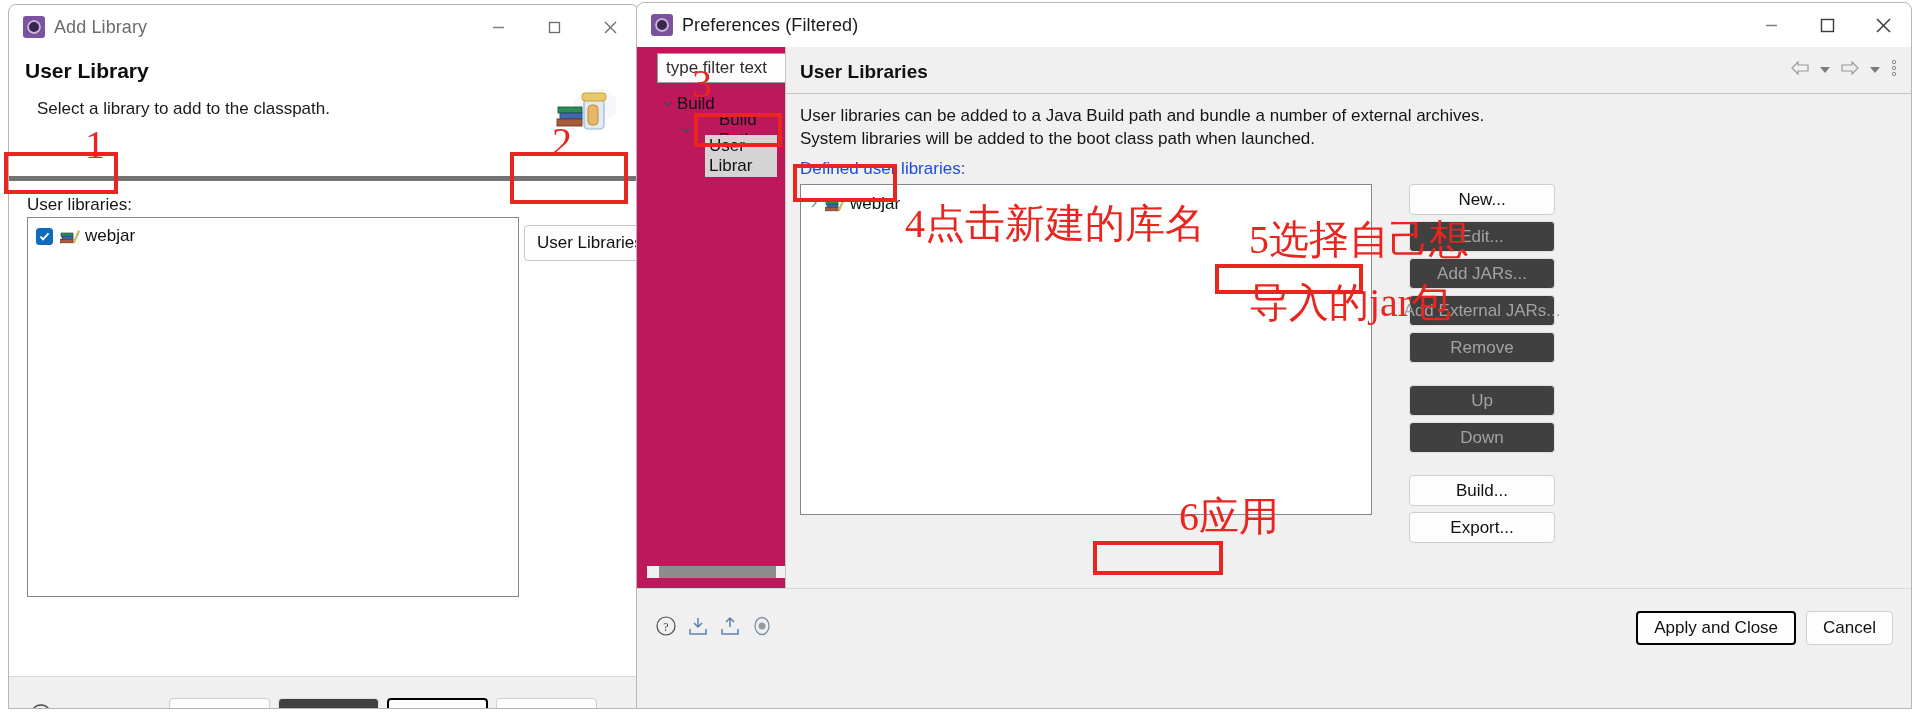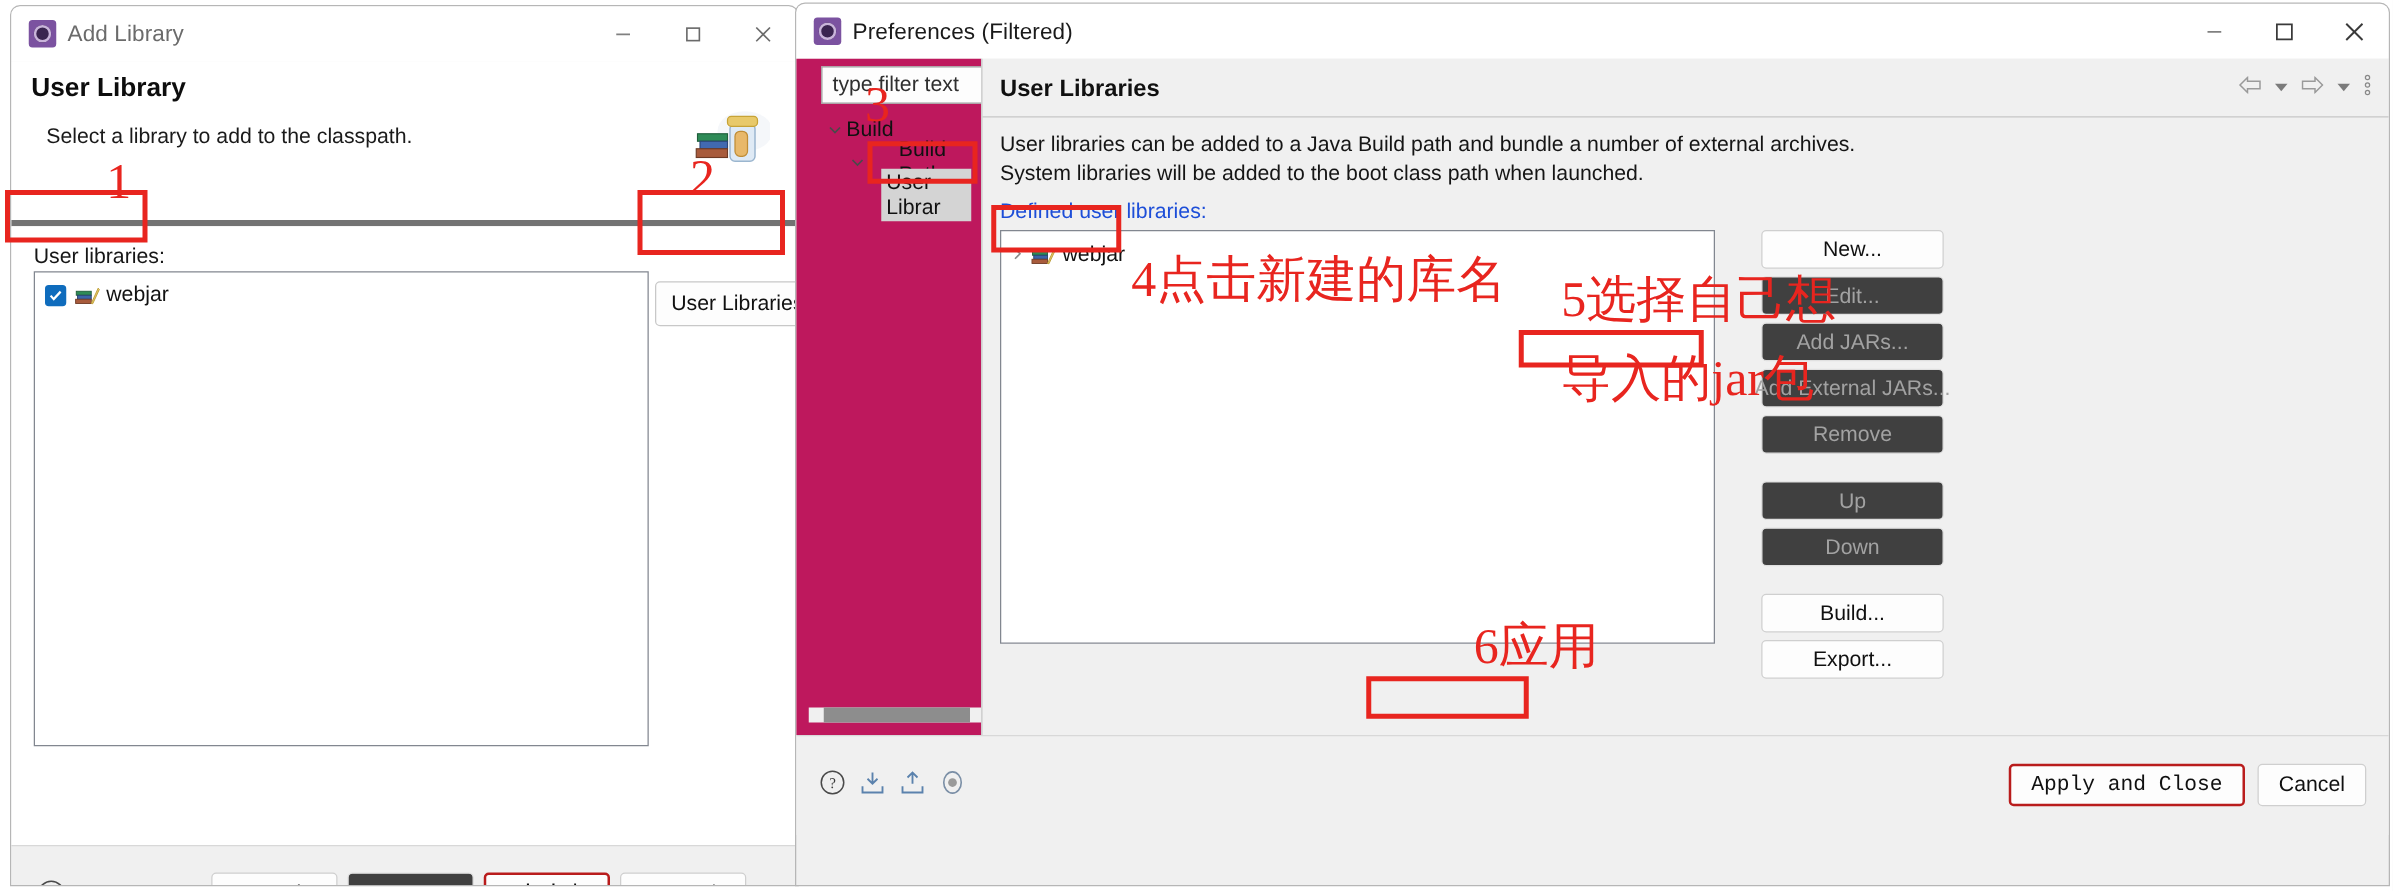--- a/index.html
+++ b/index.html
@@ -165,21 +165,21 @@
     font-size: 17px;
     color: #101010;
     background: #fdfdfd;
     border: 1px solid #cfcfcf;
     border-radius: 4px;
     height: 34px;
     display: flex; align-items: center; justify-content: center;
     white-space: nowrap;
   }
   .btn.disabled { color: #a2a2a2; background: #404040; border-color: #e0e0e0; }
-  .btn.default { border: 2px solid #b91c1c; font-family: Liberation Mono, monospace; }
+  .btn.default { border: 2px solid #000000; }
   .footer-btns {
     position: absolute;
     left: 160px; top: 21px;
     display: flex;
     gap: 8px;
   }
   .footer-btns .btn { width: 101px; }
 
   
   #preferences {

